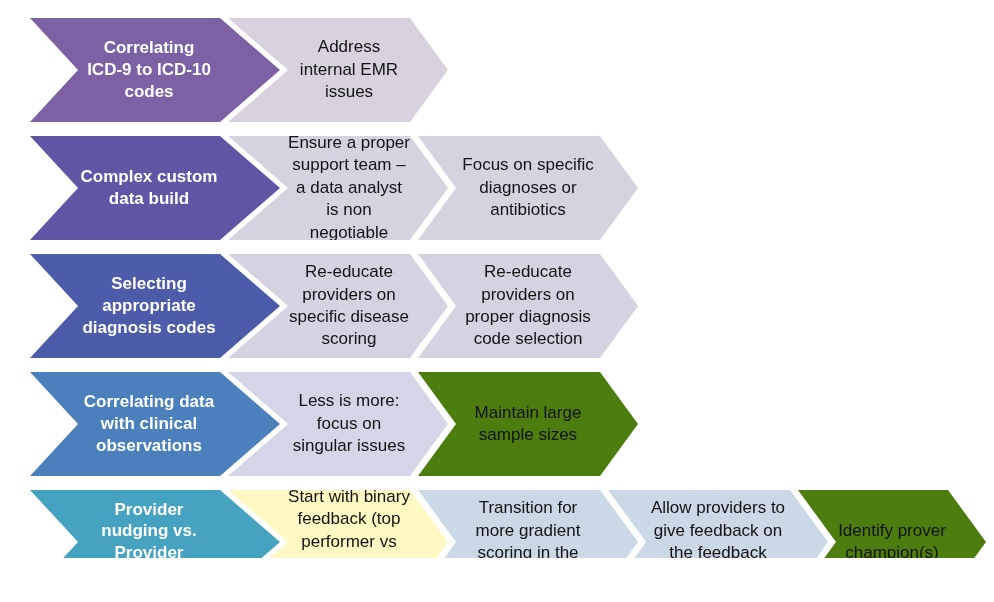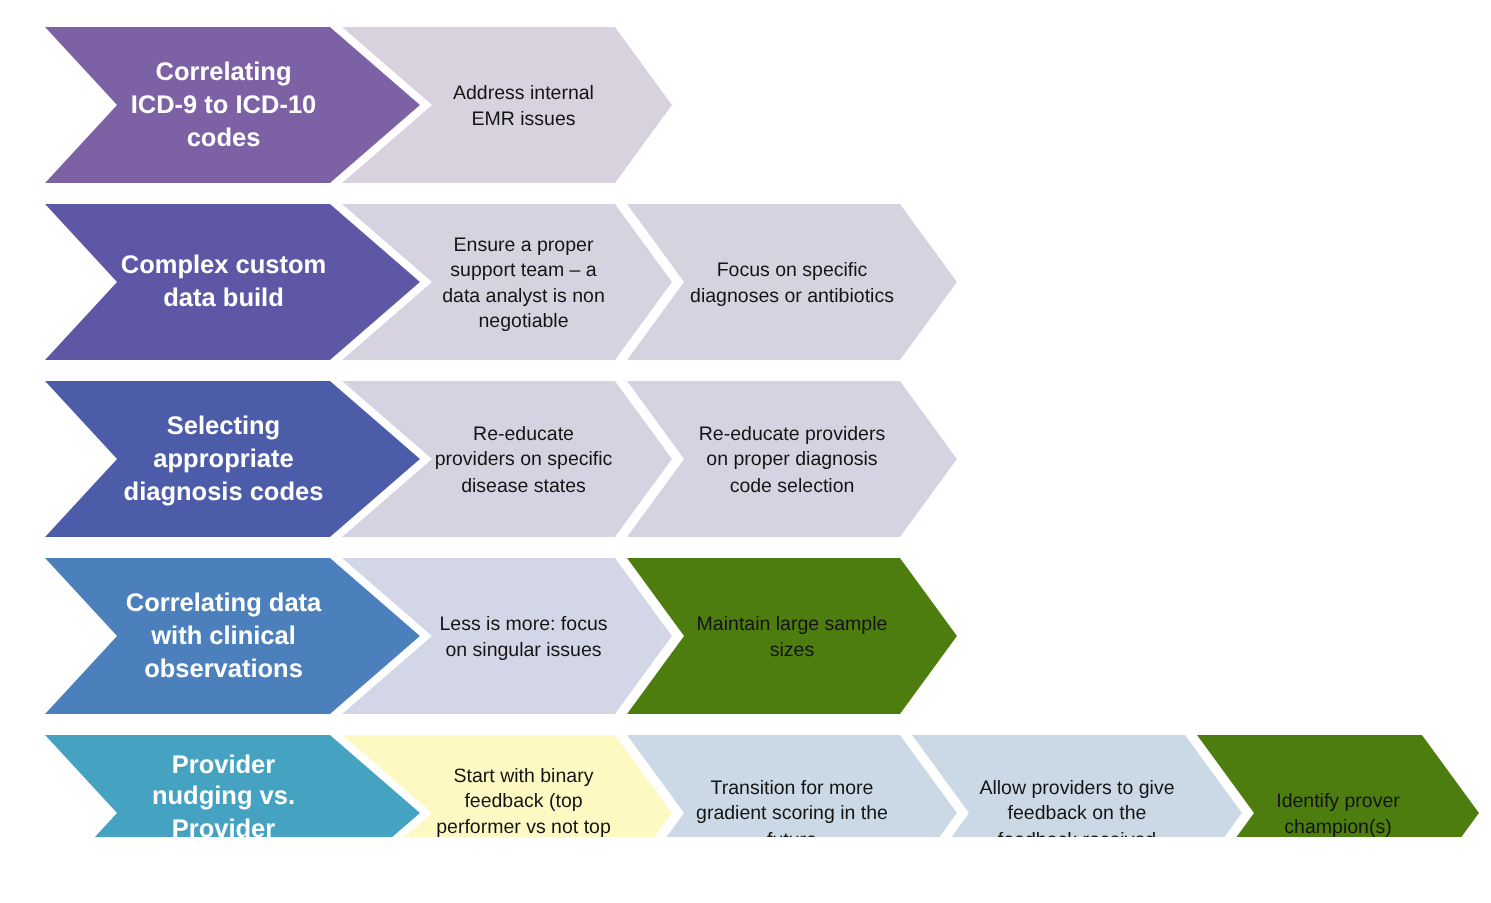--- a/index.html
+++ b/index.html
@@ -50,21 +50,21 @@
     font-weight: bold;
     font-size: 17px;
     line-height: 1.28;
     max-width: 150px;
     margin: 0 auto;
   }
   .primary .label.w130 { max-width: 130px; }
   .primary .label.w105 { max-width: 105px; }
   .secondary .label {
     color: #131313;
-    font-size: 13px;
+    font-size: 17px;
     line-height: 1.32;
     max-width: 140px;
     margin: 0 auto;
   }
   
   .pos-primary { left: 30px;  width: 250px; --n: 48px; --t: 60px; }
   .pos-s1      { left: 228px; width: 220px; --n: 60px; --t: 38px; }
   .pos-s2      { left: 418px; width: 220px; --n: 38px; --t: 38px; }
   .pos-s3      { left: 608px; width: 220px; --n: 38px; --t: 38px; }
   .pos-s4      { left: 798px; width: 188px; --n: 38px; --t: 38px; }
@@ -93,21 +93,21 @@
     <div class="arrow secondary pos-s2" style="background-color: rgb(214, 210, 224);">
       <div class="label">Focus on specific diagnoses or antibiotics</div>
     </div>
   </div>
 
   <div class="row">
     <div class="arrow primary pos-primary" style="background-color: rgb(76, 92, 169);">
       <div class="label">Selecting appropriate diagnosis codes</div>
     </div>
     <div class="arrow secondary pos-s1" style="background-color: rgb(213, 211, 226);">
-      <div class="label">Re-educate providers on specific disease states</div>
+      <div class="label">Re-educate providers on specific disease scoring</div>
     </div>
     <div class="arrow secondary pos-s2" style="background-color: rgb(213, 211, 226);">
       <div class="label">Re-educate providers on proper diagnosis code selection</div>
     </div>
   </div>
 
   <div class="row">
     <div class="arrow primary pos-primary" style="background-color: rgb(75, 128, 188);">
       <div class="label">Correlating data with clinical observations</div>
     </div>

